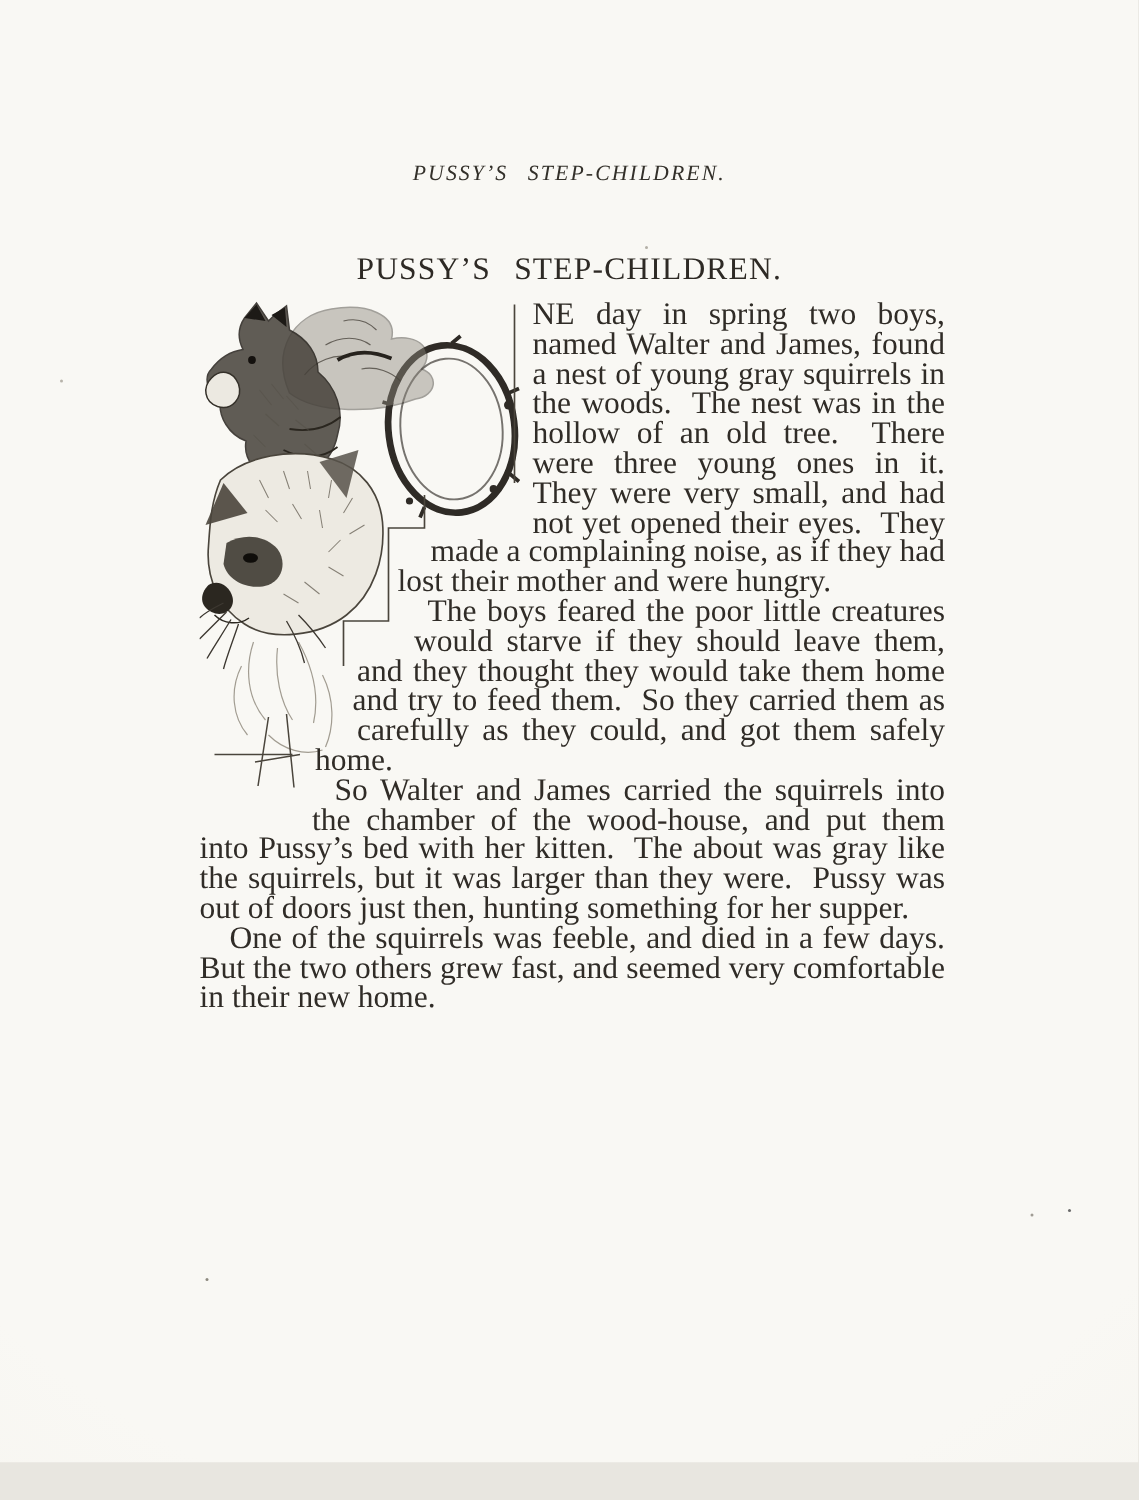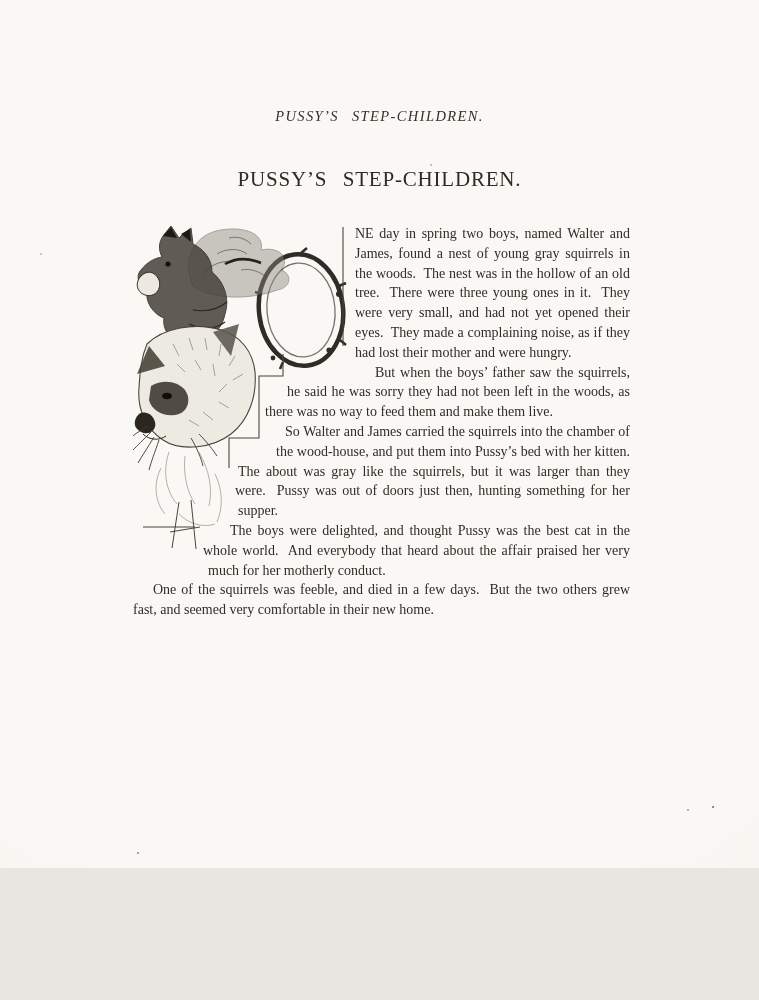--- a/index.html
+++ b/index.html
@@ -1,18 +1,18 @@
 <!DOCTYPE html>
 <html><head>
 <meta charset="utf-8">
 <style>
   html,body{margin:0;padding:0;background:#e8e6e0;}
   .page{
     position:relative;
-    width:759px;height:868px;
+    width:759px;height:975px;
     margin:0;
     background:radial-gradient(135% 115% at 48% 42%, #f9f8f4 55%, #f3f1eb 86%, #ecebe4 100%);
     overflow:hidden;
     font-family:"Liberation Serif","DejaVu Serif",serif;
     color:#2f2b26;
   }
   .running-head{
     position:absolute;top:108px;left:0;width:100%;
     text-align:center;
     font-style:italic;
@@ -23,22 +23,22 @@
   }
   .chapter-title{
     position:absolute;top:167px;left:0;width:100%;
     text-align:center;
     font-size:21px;
     letter-spacing:0.8px;
     word-spacing:0.45em;
     color:#2e2a25;
   }
   .body-text{
-    position:absolute;left:133px;top:224px;width:497px;
-    font-size:14px;
+    position:absolute;left:133px;top:200px;width:497px;
+    font-size:21px;
     line-height:19.8px;
     text-align:justify;
     color:#302c27;
   }
   .body-text p{
     margin:0;
     text-indent:20px;
     white-space:pre-wrap;
   }
   .body-text p.first{ text-indent:0; }
@@ -108,23 +108,22 @@
         <g stroke="#4a453c" stroke-width="1.1" fill="none">
           <path d="M210,3 V122"></path>
           <path d="M150,130 V152 H126 V214 H96 V244"></path>
           <path d="M10,303 H62"></path>
           <path d="M46,278 L39,324 M58,276 L63,325 M37,308 L67,303" stroke-width="1"></path>
         </g>
       </svg>
     </div>
 
     <p class="first">NE day in spring two boys, named Walter and James, found a nest of young gray squirrels in the woods.  The nest was in the hollow of an old tree.  There were three young ones in it.  They were very small, and had not yet opened their eyes.  They made a complaining noise, as if they had lost their mother and were hungry.</p>
-    <p>But when the boys’ father saw the squirrels, he said he was sorry they had not been left in the woods, as there was no way to feed them and make them live.</p>
+    <p>The boys feared the poor little creatures would starve if they should leave them, and they thought they would take them home and try to feed them.  So they carried them as carefully as they could, and got them safely home.</p>
     <p>So Walter and James carried the squirrels into the chamber of the wood-house, and put them into Pussy’s bed with her kitten.  The about was gray like the squirrels, but it was larger than they were.  Pussy was out of doors just then, hunting something for her supper.</p>
-    <p>The boys were delighted, and thought Pussy was the best cat in the whole world.  And everybody that heard about the affair praised her very much for her motherly conduct.</p>
     <p>One of the squirrels was feeble, and died in a few days.  But the two others grew fast, and seemed very comfortable in their new home.</p>
   </div>
 
   <div class="speck s1"></div>
   <div class="speck s2"></div>
   <div class="speck s3"></div>
   <div class="speck s4"></div>
   <div class="speck s5"></div>
 </div>
 

